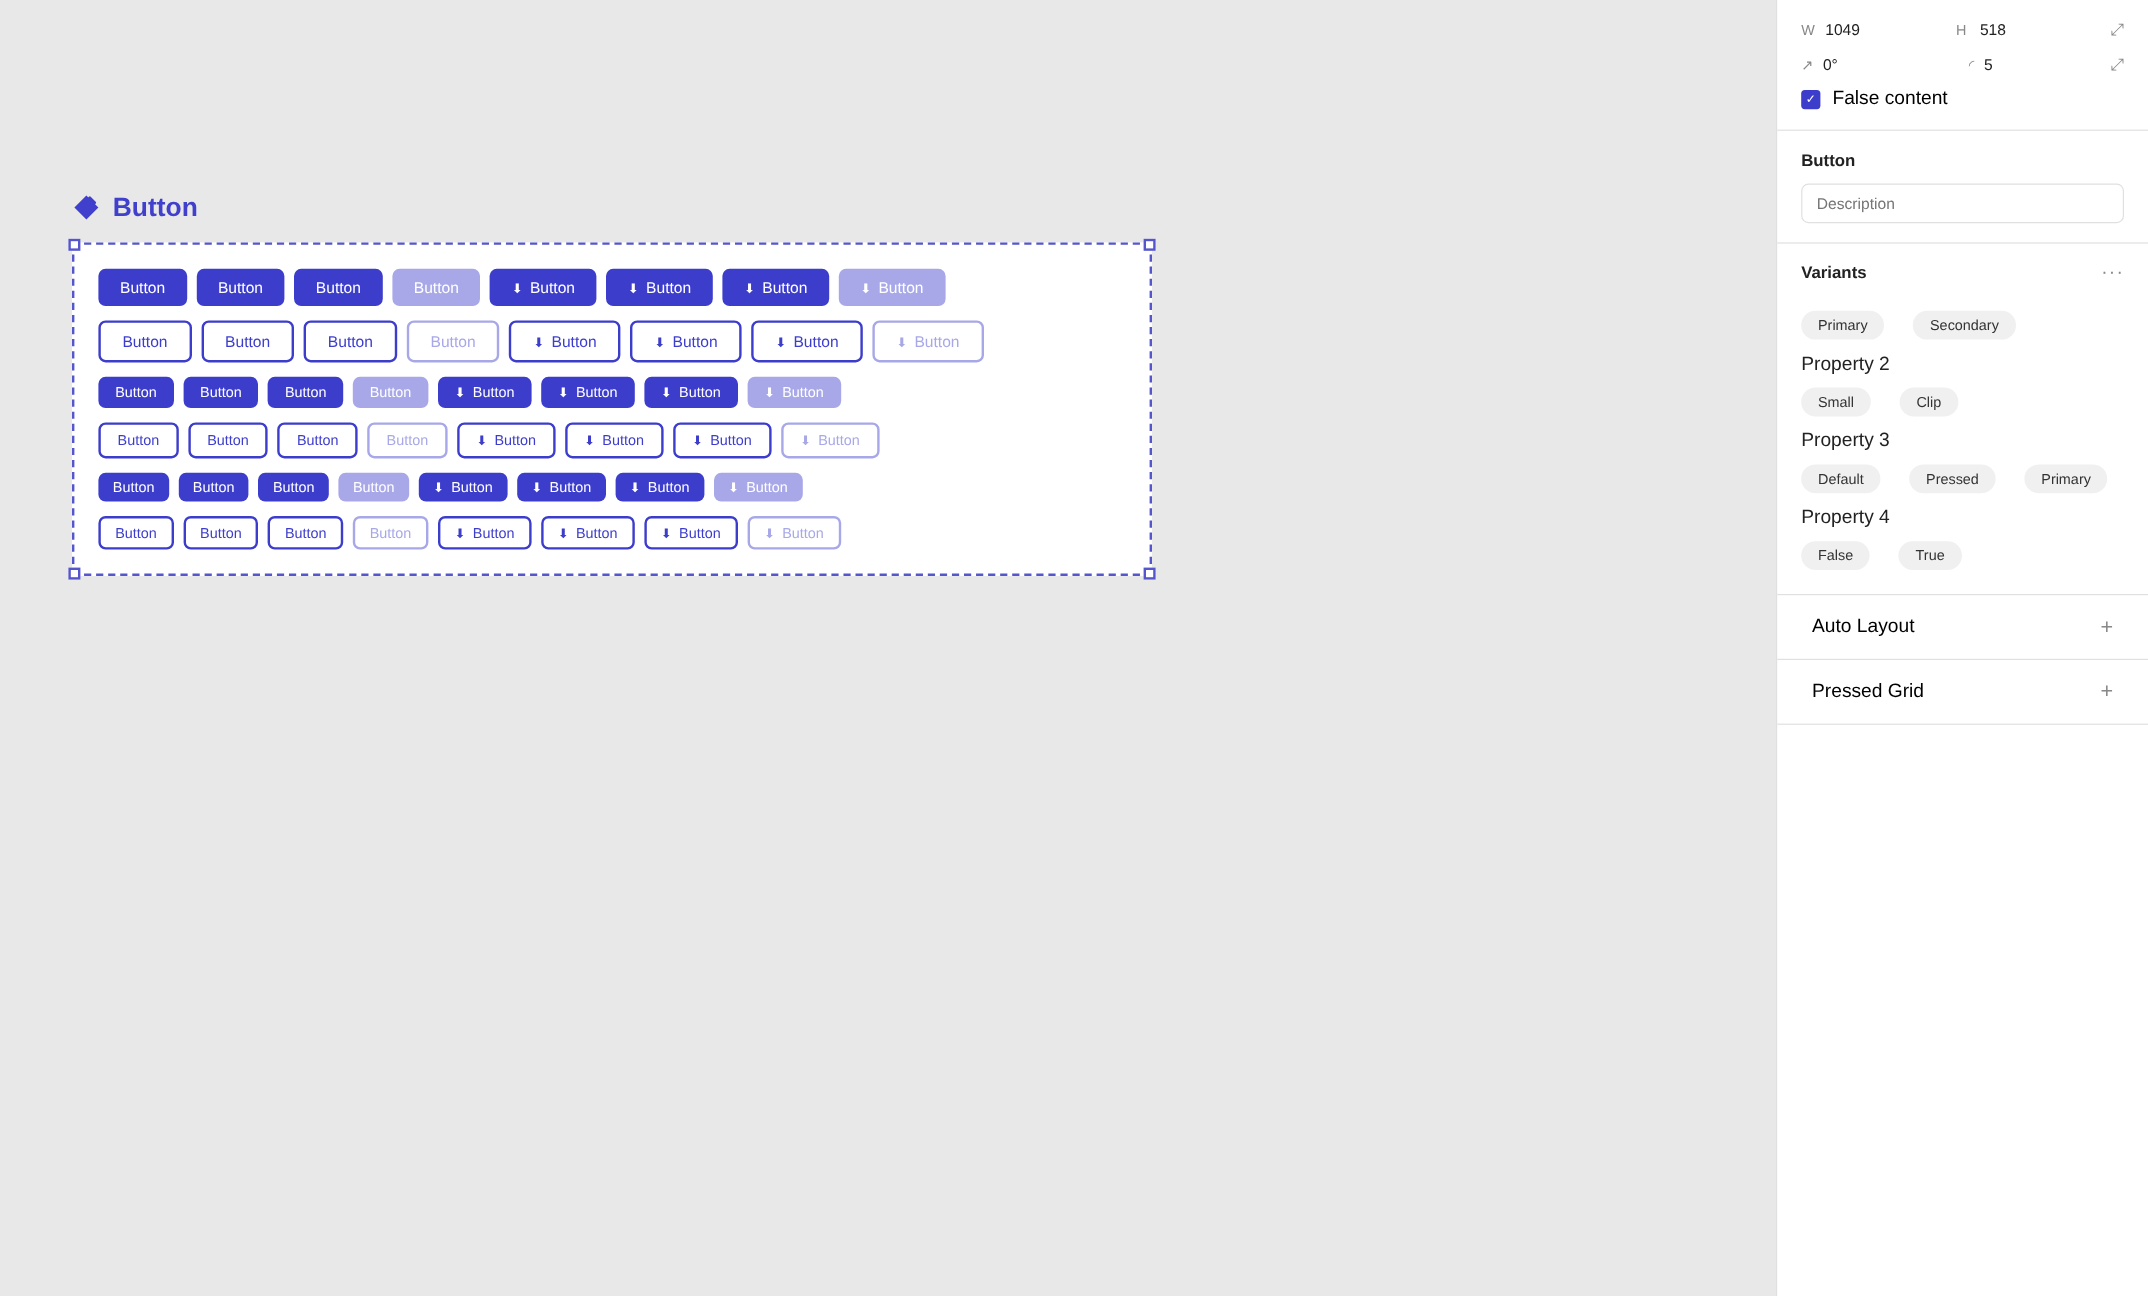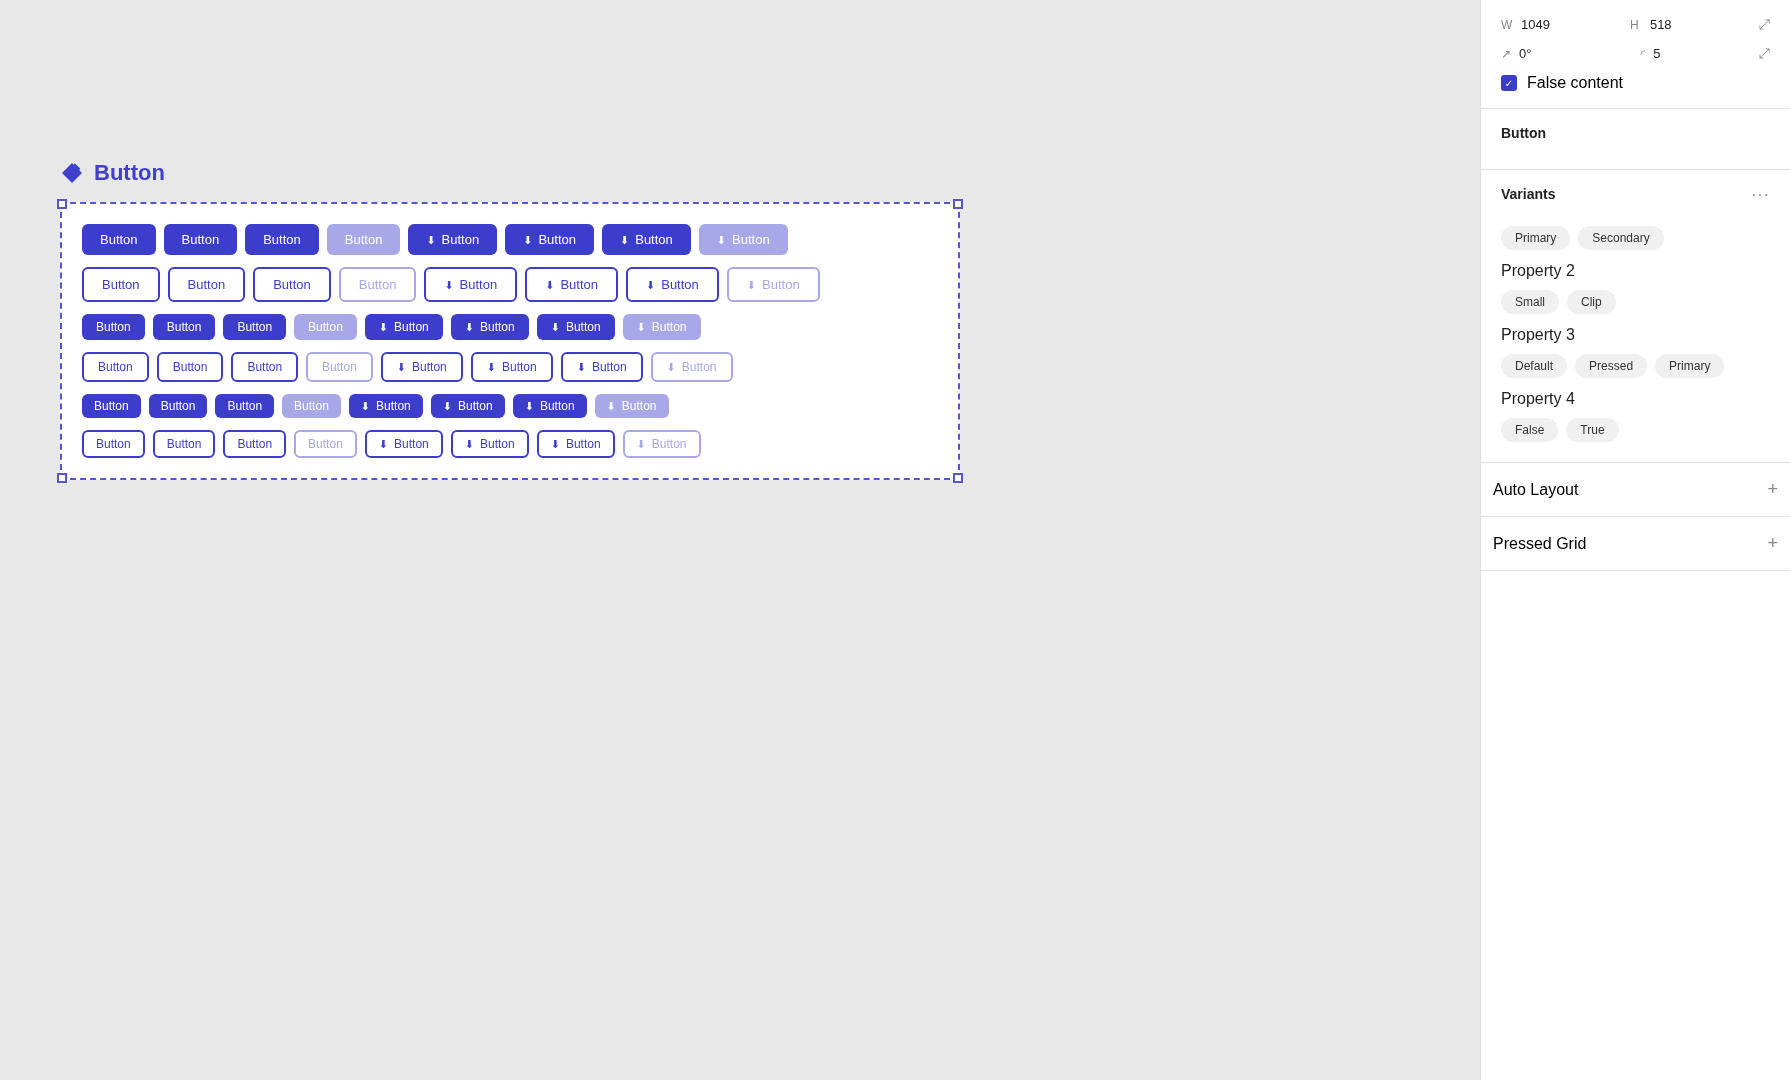--- a/index.html
+++ b/index.html
@@ -245,21 +245,21 @@
       border-radius: 6px;
       padding: 8px 12px;
       font-size: 13px;
       color: #222;
       outline: none;
       margin-bottom: 12px;
     }
 
     .tag-row {
       display: flex;
-      gap: 8px;
+      gap: 24px;
       margin-bottom: 4px;
       flex-wrap: wrap;
     }
 
     .tag {
       padding: 5px 14px;
       border-radius: 20px;
       font-size: 12px;
       background: #f0f0f0;
       color: #333;
@@ -271,21 +271,21 @@
       font-weight: 500;
       color: #222;
       margin-bottom: 10px;
       margin-top: 12px;
     }
 
     .auto-layout-row, .layout-grid-row {
       display: flex;
       justify-content: space-between;
       align-items: center;
-      padding: 16px 12px;
+      padding: 16px 29px;
       border-bottom: 1px solid #e0e0e0;
       cursor: pointer;
     }
 
     .plus-icon {
       font-size: 18px;
       color: #888;
     }
 
     .download-icon::before {
@@ -404,20 +404,21 @@
       <span class="dim-icon">⤢</span>
     </div>
     <div class="clip-row">
       <div class="checkbox">✓</div>
       <span>False content</span>
     </div>
   </div>
 
   <div class="panel-section">
     <div class="section-title">Button</div>
+    <input class="description-input" type="text" placeholder="Description" style="">
   </div>
 
   <div class="panel-section">
     <div class="variants-header">
       <span class="section-title">Variants</span>
       <span class="more-icon">···</span>
     </div>
 
 
     

